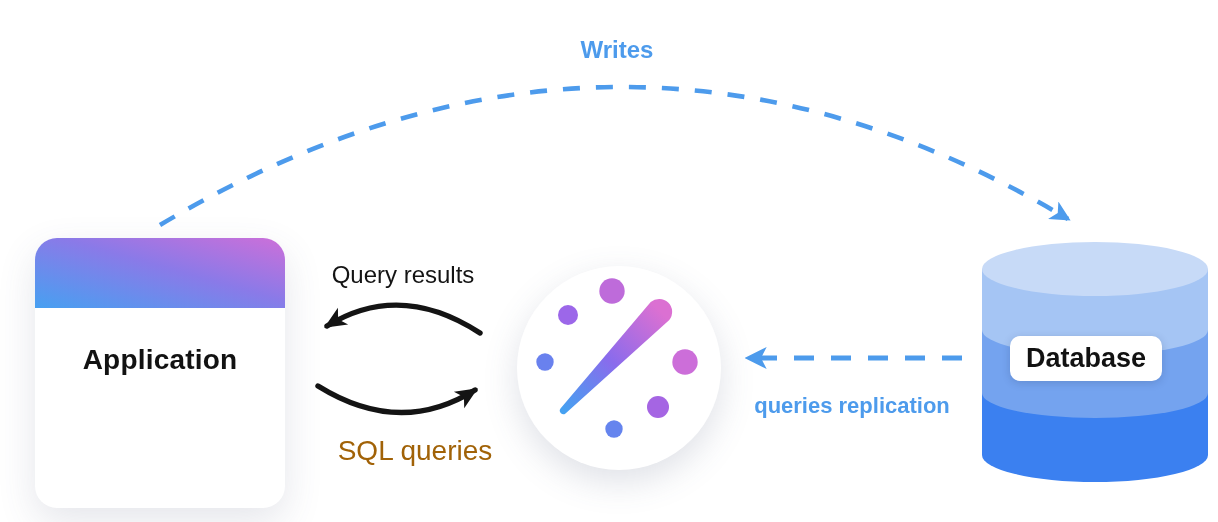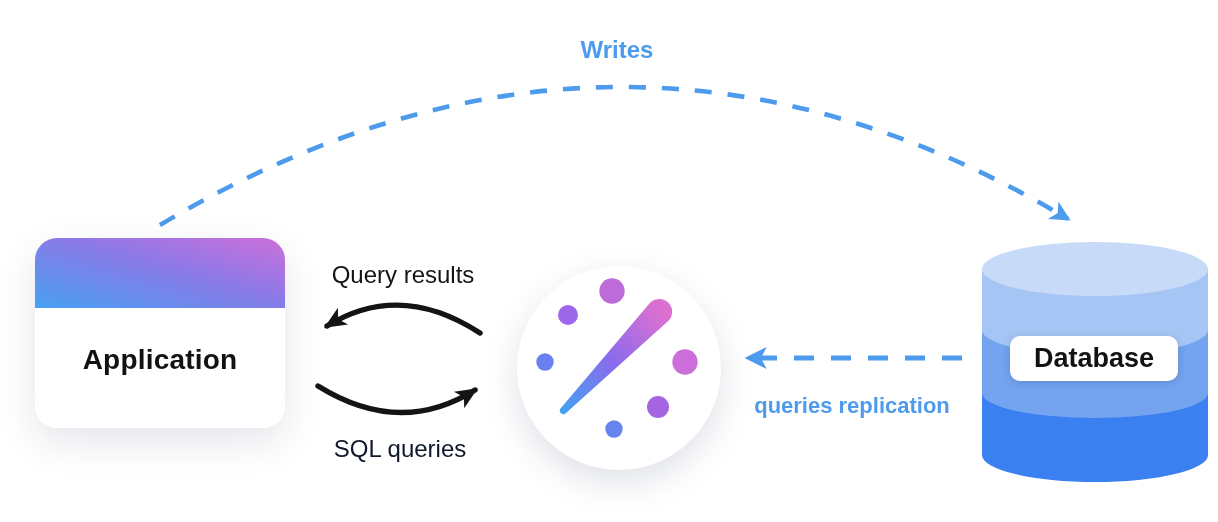--- a/index.html
+++ b/index.html
@@ -21,21 +21,21 @@
     width: 1218px;
     height: 522px;
   }
 
   
   .app-box {
     position: absolute;
     left: 35px;
     top: 238px;
     width: 250px;
-    height: 190px;
+    height: 270px;
     background: #ffffff;
     border-radius: 22px;
     box-shadow: 0 14px 38px rgba(70, 80, 110, 0.14);
   }
   .app-header {
     height: 70px;
     border-radius: 22px 22px 0 0;
     background: linear-gradient(to top right, #47a0f1 0%, #8a7ae8 55%, #cd6fd9 100%);
   }
   .app-label {
@@ -63,21 +63,21 @@
   
   .db-svg {
     position: absolute;
     left: 980px;
     top: 238px;
   }
   .db-label {
     position: absolute;
     left: 1010px;
     top: 336px;
-    width: 168px;
+    width: 152px;
     height: 45px;
     background: #ffffff;
     border-radius: 10px;
     box-shadow: 0 2px 8px rgba(20, 40, 80, 0.18);
     display: flex;
     align-items: center;
     justify-content: center;
     font-size: 27px;
     font-weight: bold;
     color: #121212;
@@ -98,25 +98,25 @@
     color: #4d9bec;
   }
   .lbl-query-results {
     left: 310px;
     top: 261px;
     width: 186px;
     font-size: 24px;
     color: #141414;
   }
   .lbl-sql-queries {
-    left: 307px;
+    left: 322px;
     top: 435px;
     width: 186px;
-    font-size: 24px;
-    color: #0f172a;
+    font-size: 28px;
+    color: #a16207;
   }
   .lbl-binlog {
     left: 740px;
     top: 392px;
     width: 224px;
     font-size: 22px;
     font-weight: bold;
     line-height: 28px;
     color: #4d9bec;
   }

